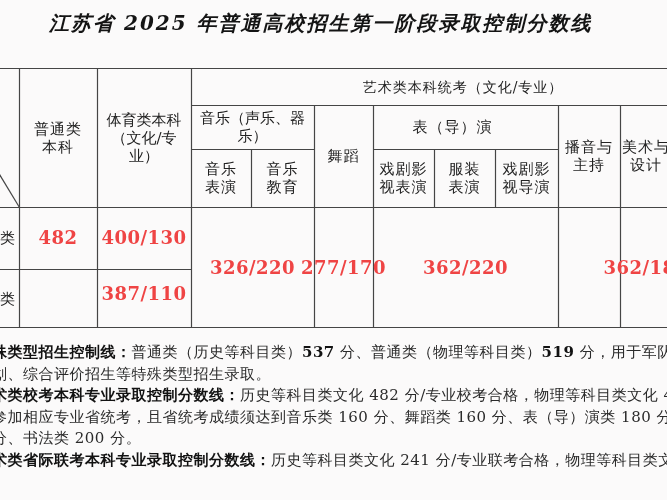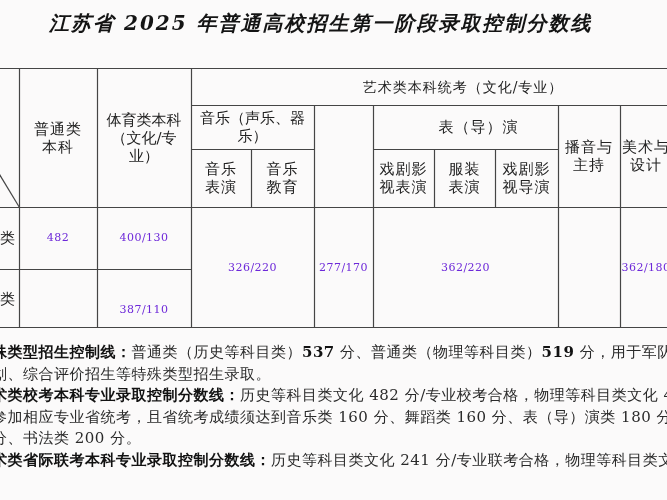--- a/index.html
+++ b/index.html
@@ -16,21 +16,21 @@
     white-space:nowrap; color:#141414;font-style:italic;
   }
   .score-table { position:absolute; left:0; top:68px; width:667px; height:260px; }
   .grid-svg { position:absolute; left:0; top:0; overflow:visible; }
   .cell {
     position:absolute; display:flex; flex-direction:column;
     align-items:center; justify-content:center; text-align:center;
     font-size:15px; line-height:18px; color:#222; letter-spacing:1px;
   }
   .band { font-size:14px; }
-  .num { font-weight:400; font-size:11px; letter-spacing:0.5px; color:#6d28d9; }
+  .num { font-weight:700; font-size:18px; letter-spacing:0.5px; color:#ef4444; }
   .notes { position:absolute; left:0; top:342px; width:680px; }
   .nline {
     white-space:nowrap; overflow:visible;
     font-size:15px; line-height:21.5px; height:21.5px;
     margin-left:-8px; color:#2a2a2a; letter-spacing:0.5px;
   }
   .nb { font-weight:700; color:#121212; }
 </style>
 </head>
 <body>
@@ -73,21 +73,24 @@
     <div class="cell" style="left:97px;top:0;width:94px;height:139px;letter-spacing:0">
       <span>体育类本科</span>
       <span>（文化/专业）</span>
     </div>
     <div class="cell band" style="left:191px;top:0;width:544px;height:37px">
       <span>艺术类本科统考（文化/专业）</span>
     </div>
     <div class="cell" style="left:191px;top:37px;width:123px;height:44px;letter-spacing:0">
       <span>音乐（声乐、器乐）</span>
     </div>
-    <div class="cell" style="left:386px;top:37px;width:185px;height:44px">
+    <div class="cell" style="left:314px;top:37px;width:59px;height:102px">
+      <span>舞蹈</span>
+    </div>
+    <div class="cell" style="left:360px;top:37px;width:185px;height:44px">
       <span>表（导）演</span>
     </div>
     <div class="cell" style="left:558px;top:37px;width:62px;height:102px">
       <span>播音与</span>
       <span>主持</span>
     </div>
     <div class="cell" style="left:620px;top:37px;width:52px;height:102px">
       <span>美术与</span>
       <span>设计</span>
     </div>
@@ -110,21 +113,21 @@
     <div class="cell" style="left:495px;top:81px;width:63px;height:58px">
       <span>戏剧影</span>
       <span>视导演</span>
     </div>
 
     <div class="cell" style="left:0;top:139px;width:16px;height:62px">类</div>
     <div class="cell" style="left:0;top:201px;width:16px;height:59px">类</div>
 
     <div class="cell num" style="left:19px;top:139px;width:78px;height:62px">482</div>
     <div class="cell num" style="left:97px;top:139px;width:94px;height:62px">400/130</div>
-    <div class="cell num" style="left:97px;top:214px;width:94px;height:56px">387/110</div>
+    <div class="cell num" style="left:97px;top:198px;width:94px;height:56px">387/110</div>
     <div class="cell num" style="left:191px;top:139px;width:123px;height:121px">326/220</div>
     <div class="cell num" style="left:314px;top:139px;width:59px;height:121px">277/170</div>
     <div class="cell num" style="left:373px;top:139px;width:185px;height:121px">362/220</div>
     <div class="cell num" style="left:620px;top:139px;width:52px;height:121px">362/180</div>
   </div>
 
   <div class="notes">
     <div class="nline">
       <span class="nb">殊类型招生控制线：</span><span>普通类（历史等科目类）</span><span class="nb">537</span><span> 分、普通类（物理等科目类）</span><span class="nb">519</span><span> 分，用于军队院校以及强基计划、高校专</span>
     </div>

